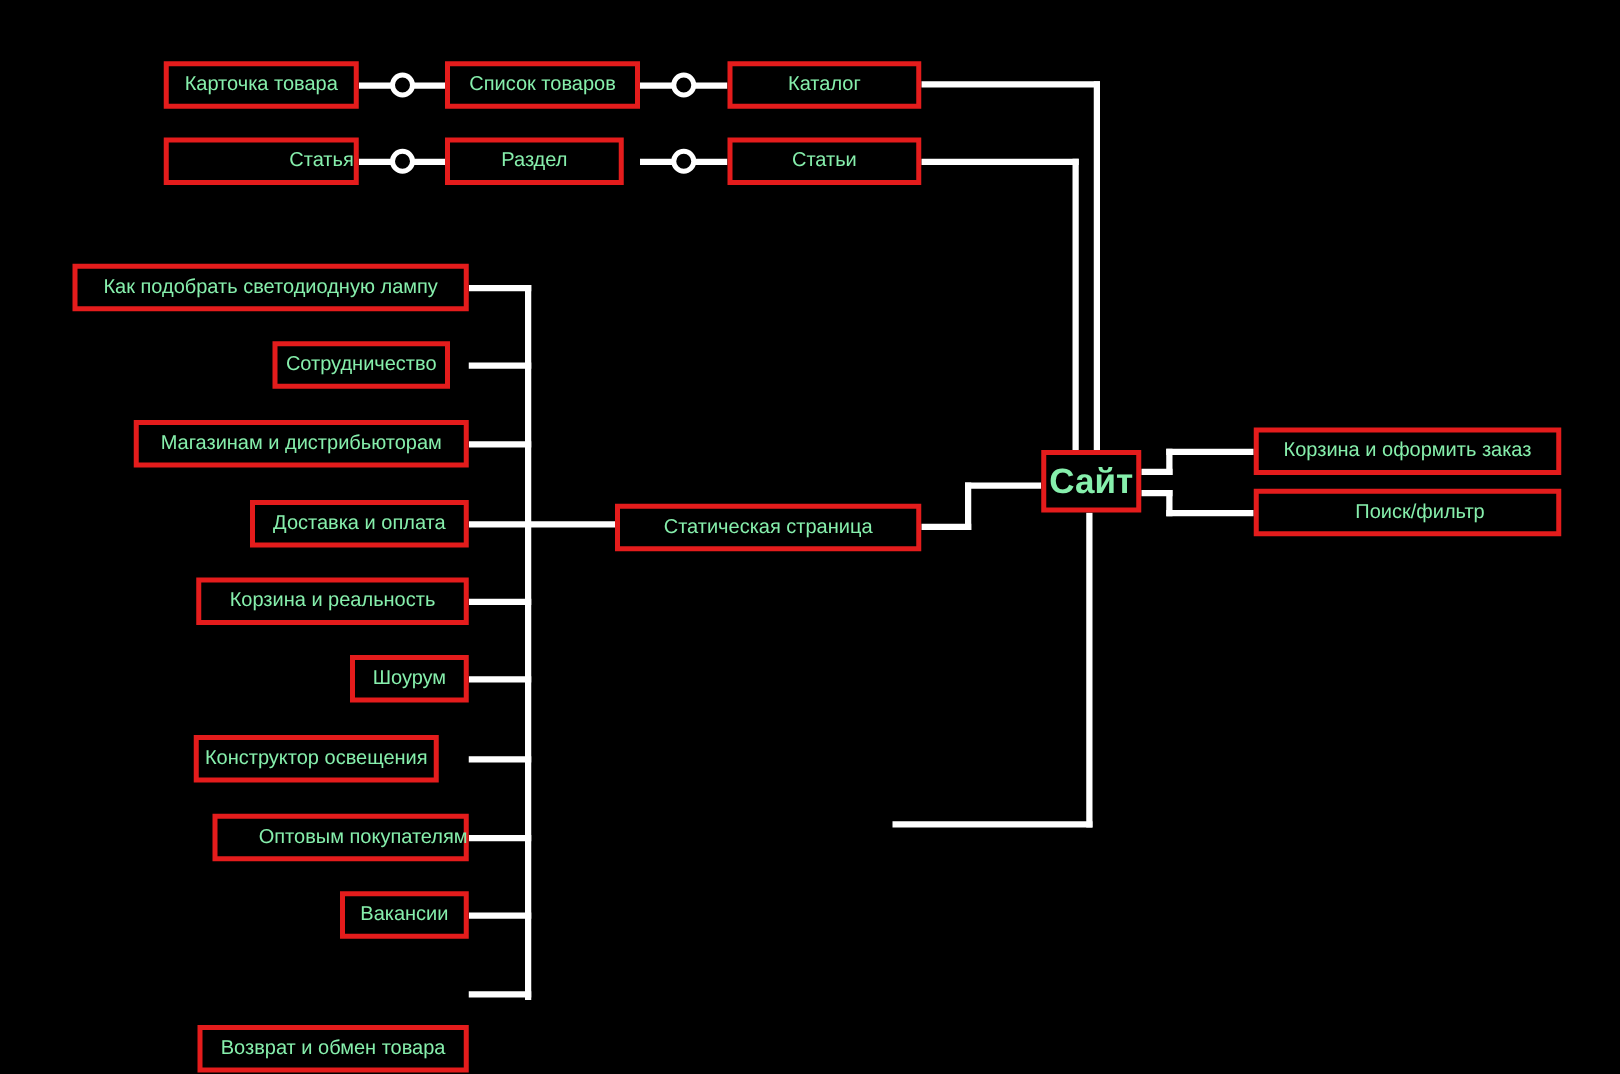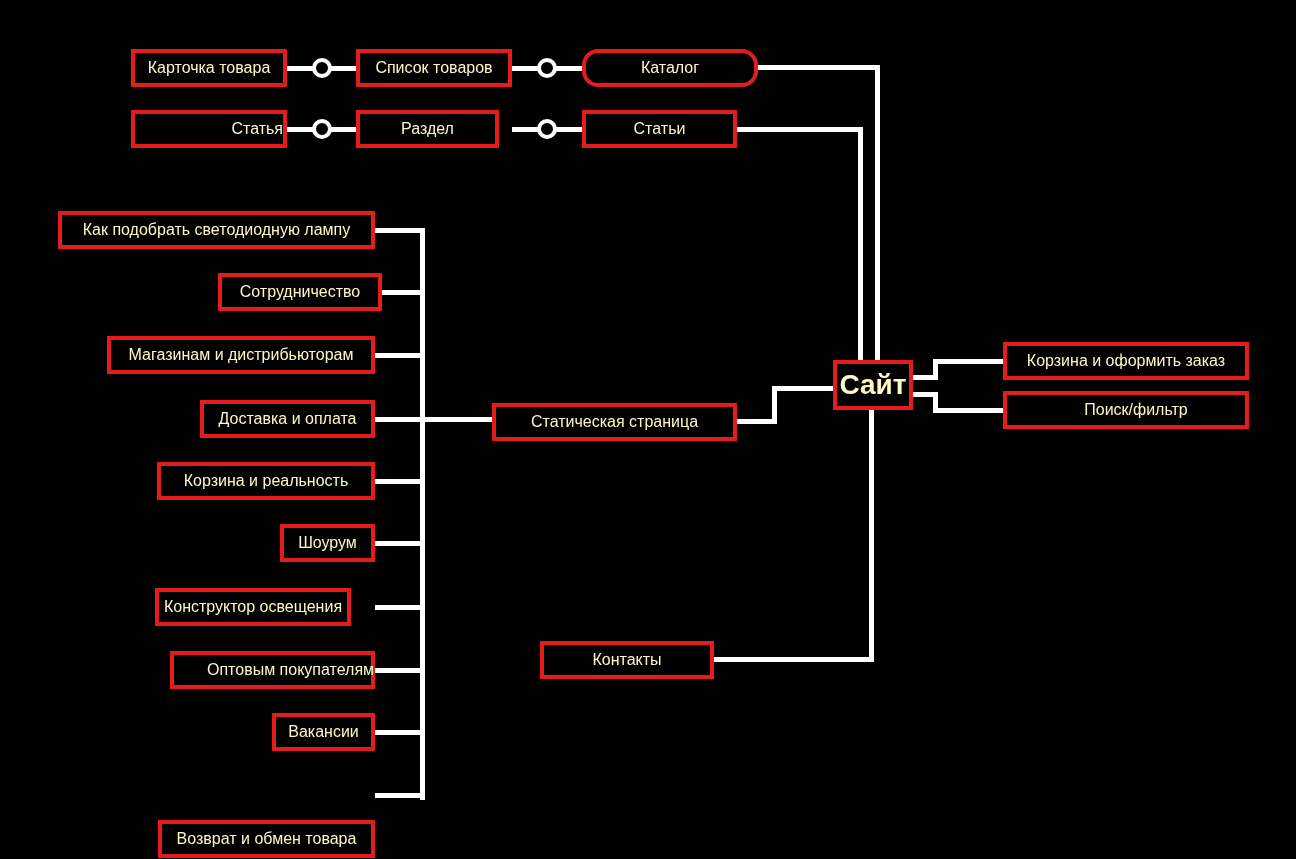--- a/index.html
+++ b/index.html
@@ -8,21 +8,21 @@
     width:1296px;height:859px;
     background:#000;
     overflow:hidden;
     font-family:"Liberation Sans","DejaVu Sans",sans-serif;
   }
   .node{
     position:absolute;
     box-sizing:border-box;
     background:#000;
     border:4px solid #e41c1c;
-    color:#fef9c3;
+    color:#86efac;
     display:flex;
     align-items:center;
     justify-content:center;
     font-size:16px;
     line-height:1;
     white-space:nowrap;
     text-align:center;
   }
   .node.root{
     font-weight:bold;
@@ -92,37 +92,37 @@
 
   <div class="ln" style="left:869px;top:410px;width:5px;height:252px;"></div>
   <div class="ln" style="left:714px;top:657px;width:160px;height:5px;"></div>
 
   <div class="node" style="left:131px;top:49px;width:156px;height:38px;">
     <span>Карточка товара</span>
   </div>
   <div class="node" style="left:356px;top:49px;width:156px;height:38px;">
     <span>Список товаров</span>
   </div>
-  <div class="node" style="left:582px;top:49px;width:176px;height:38px;border-radius:16px;">
+  <div class="node" style="left:582px;top:49px;width:155px;height:38px;">
     <span>Каталог</span>
   </div>
   <div class="node" style="left:131px;top:110px;width:156px;height:38px;justify-content:flex-end;">
     <span>Статья</span>
   </div>
   <div class="node" style="left:356px;top:110px;width:143px;height:38px;">
     <span>Раздел</span>
   </div>
   <div class="node" style="left:582px;top:110px;width:155px;height:38px;">
     <span>Статьи</span>
   </div>
 
   <div class="node" style="left:58px;top:211px;width:317px;height:38px;">
     <span>Как подобрать светодиодную лампу</span>
   </div>
-  <div class="node" style="left:218px;top:273px;width:164px;height:38px;">
+  <div class="node" style="left:218px;top:273px;width:142px;height:38px;">
     <span>Сотрудничество</span>
   </div>
   <div class="node" style="left:107px;top:336px;width:268px;height:38px;">
     <span>Магазинам и дистрибьюторам</span>
   </div>
   <div class="node" style="left:200px;top:400px;width:175px;height:38px;">
     <span>Доставка и оплата</span>
   </div>
   <div class="node" style="left:157px;top:462px;width:218px;height:38px;">
     <span>Корзина и реальность</span>
@@ -148,17 +148,14 @@
   </div>
   <div class="node root" style="left:833px;top:360px;width:80px;height:50px;">
     <span>Сайт</span>
   </div>
   <div class="node" style="left:1003px;top:342px;width:246px;height:38px;">
     <span>Корзина и оформить заказ</span>
   </div>
   <div class="node" style="left:1003px;top:391px;width:246px;height:38px;padding-left:20px;">
     <span>Поиск/фильтр</span>
   </div>
-  <div class="node" style="left:540px;top:641px;width:174px;height:38px;">
-    <span>Контакты</span>
-  </div>
 
 </div>
 
 </body></html>

